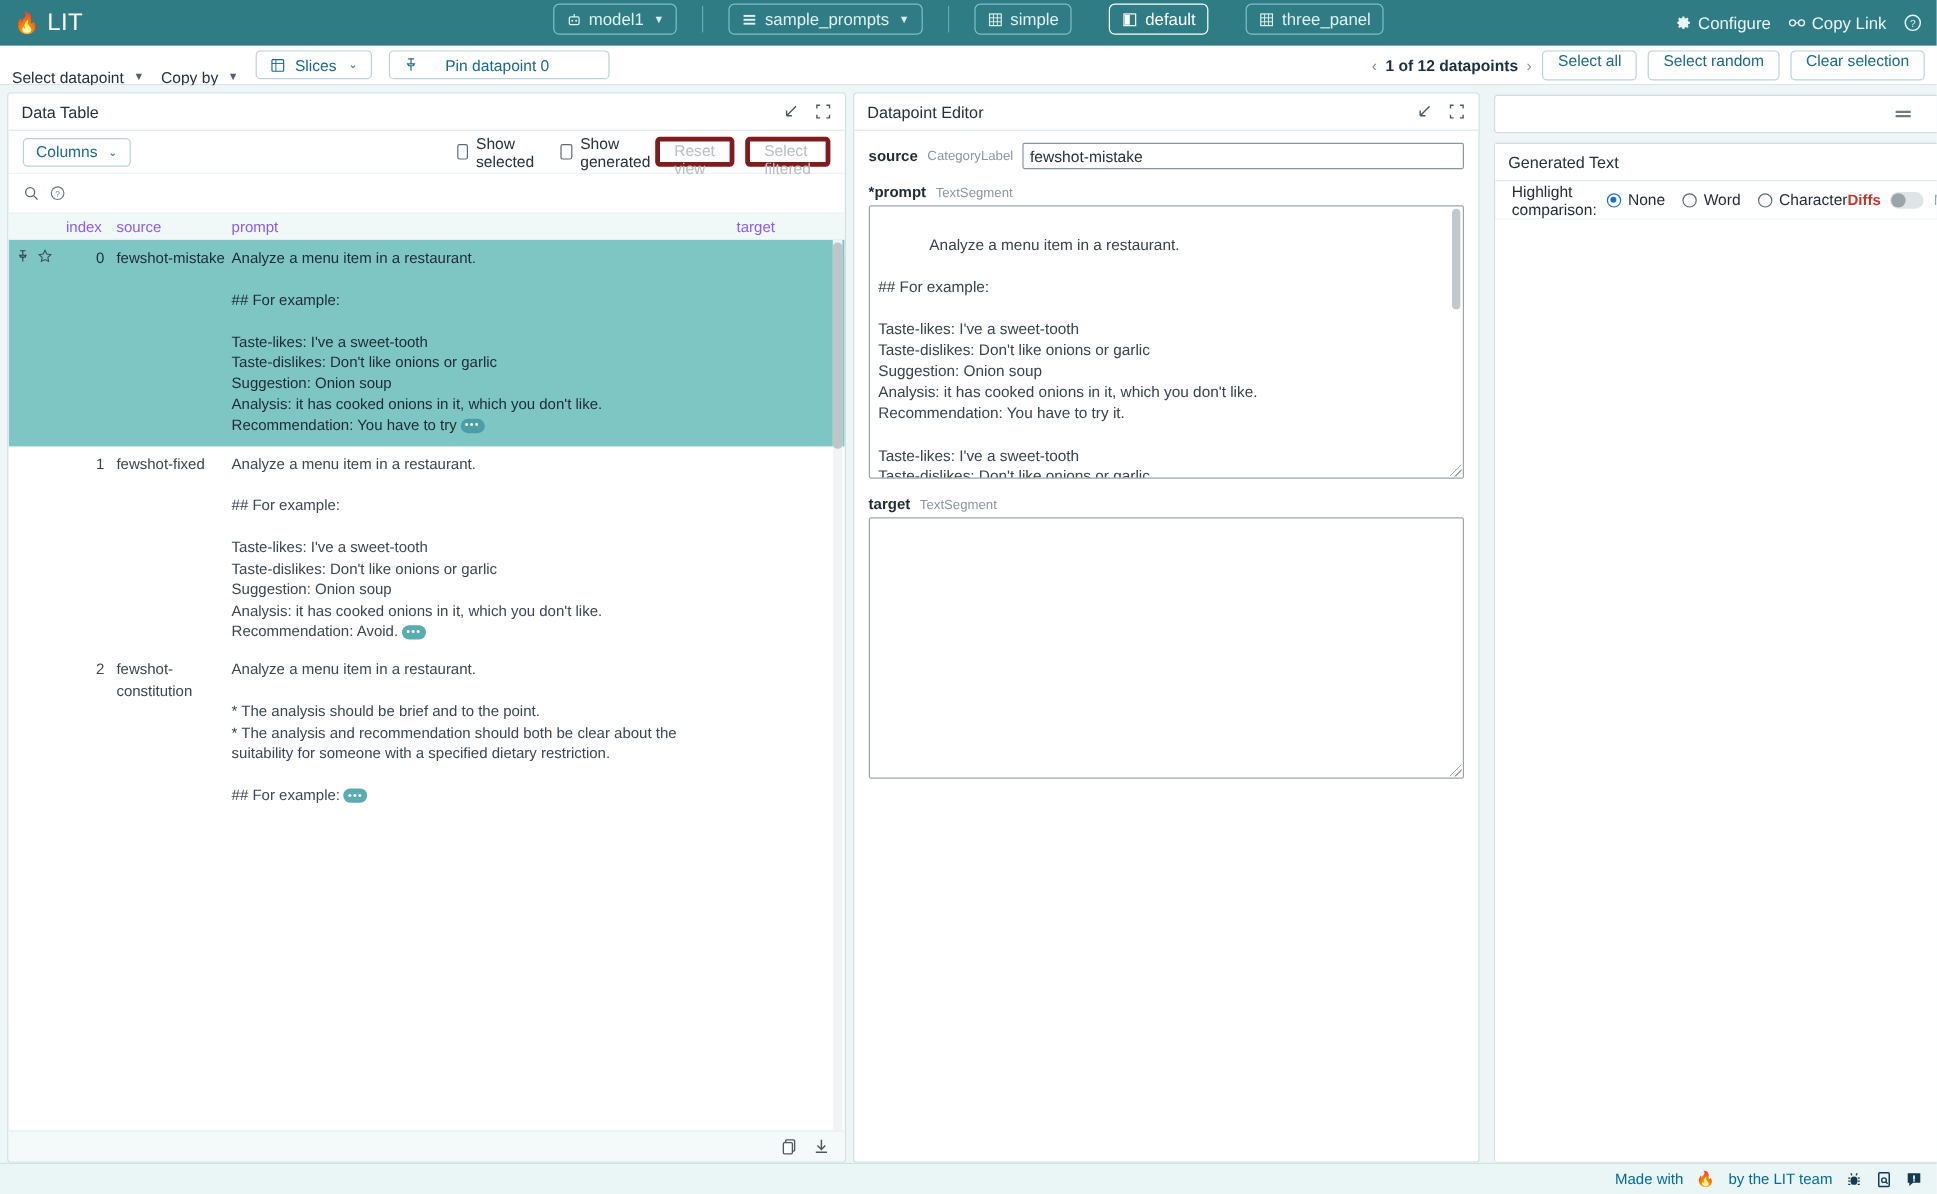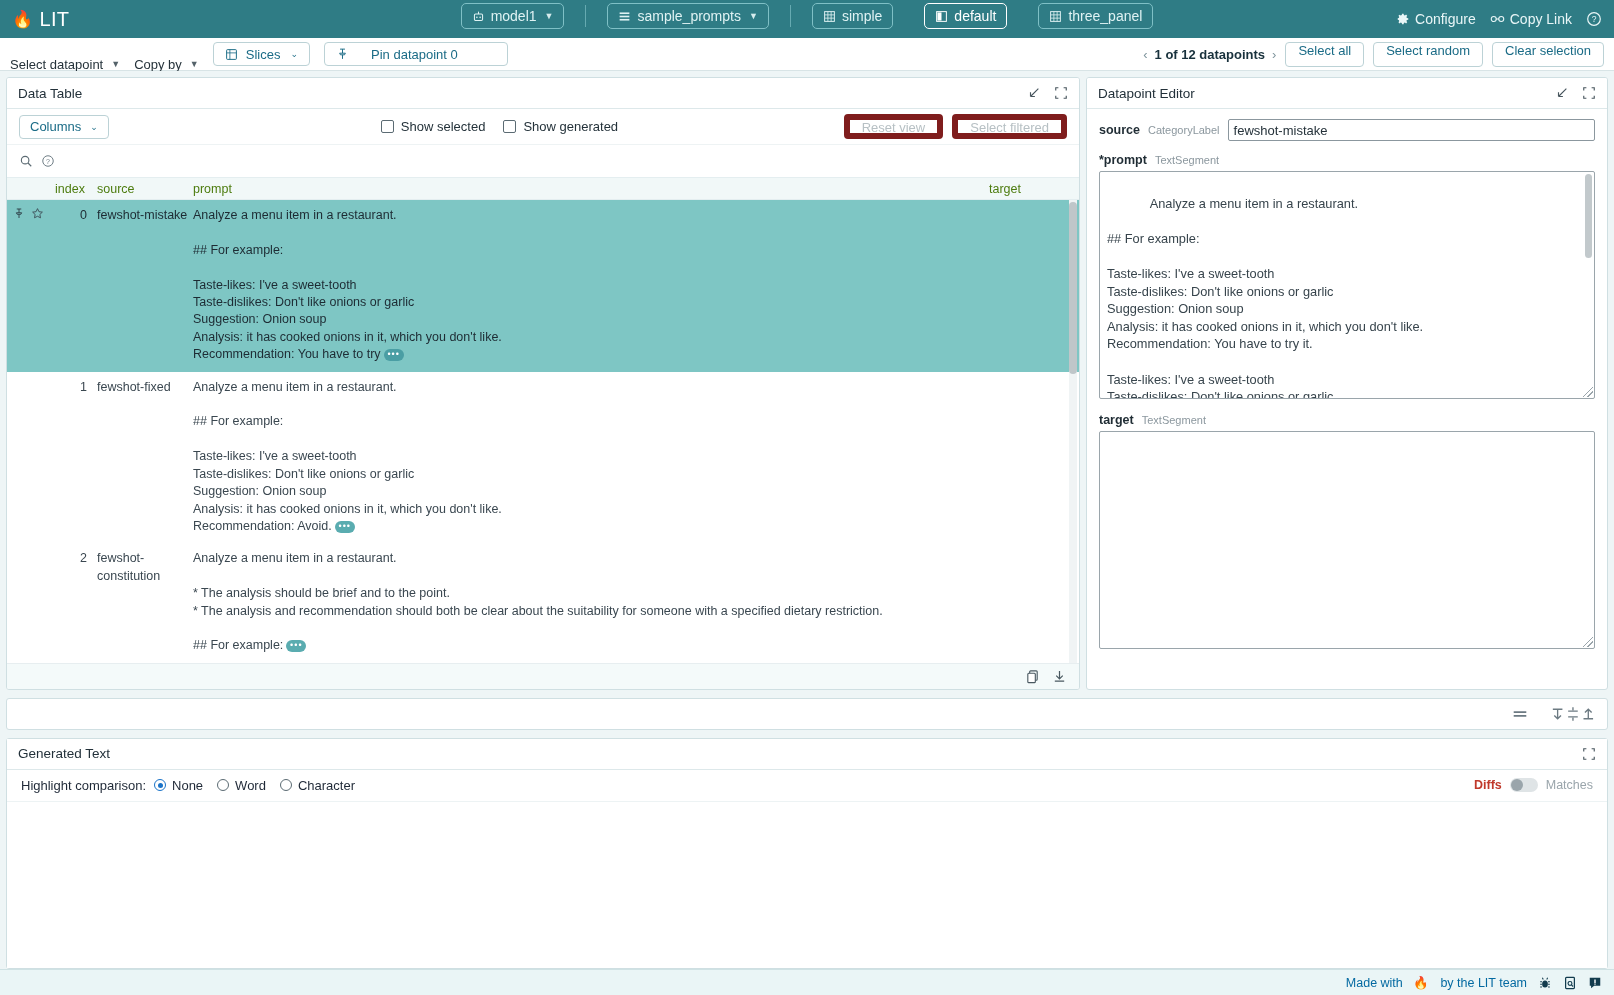--- a/index.html
+++ b/index.html
@@ -64,21 +64,21 @@
   .tb-btn.wide { min-width: 184px; justify-content: flex-start; gap:22px; }
   .toolbar-right { margin-left:auto; display:flex; align-items:center; gap:9px; }
   .dp-count { font-size:13px; color:#18313c; font-weight:700; display:flex; align-items:center; gap:7px;}
   .dp-count .arr { color:#7e949c; font-weight:400; font-size:13px;}
   .sel-btn {
     height: 25px; padding: 0 12px; border:1px solid #bcd2d6; border-radius:4px;
     background:#fff; color:#1a6b86; font-size:13px;
   }
 
   
-  .main { flex: 1 1 auto; display:flex; flex-direction:column; background:#eef5f6; overflow:hidden;}
+  .main { flex: 1 1 auto; display:flex; background:#eef5f6; overflow:hidden;}
   .upper { flex: 0 0 616px; display:flex; gap: 6px; padding: 6px 6px 0 6px; }
 
   .module {
     background:#fff; border:1px solid #cfdfe2; border-radius:3px;
     display:flex; flex-direction:column; overflow:hidden;
   }
   .mod-header {
     height: 31px; flex:0 0 31px; border-bottom:1px solid #dde8ea;
     display:flex; align-items:center; padding: 0 11px; background:#fff;
   }
@@ -93,36 +93,36 @@
   }
   .columns-btn {
     display:inline-flex; align-items:center; gap:7px; height:24px; padding:0 10px;
     border:1px solid #bcd2d6; border-radius:4px; color:#1a6b86; background:#fff; font-size:13px;
   }
   .checkgrp { display:flex; align-items:center; gap:18px; margin-left: 272px; }
   .checkgrp label { display:flex; align-items:center; gap:7px; font-size:13px; color:#24323a;}
   .cb { width:13px; height:13px; border:1px solid #5b6b73; border-radius:2px; background:#fff; display:inline-block;}
   .dt-ctrl-right { margin-left:auto; display:flex; gap:9px; }
   .ghost-btn {
-    height:25px; padding:0 12px; border:6px solid #7f1d1d; border-radius:4px;
+    height:25px; padding:0 12px; border:4px solid #7f1d1d; border-radius:4px;
     background:#fff; color:#b7c0c4; font-size:13px;
   }
   .search-row { height:32px; flex:0 0 32px; display:flex; align-items:center; gap:8px; padding: 0 12px;}
   .search-box {
     flex:1 1 auto; height:20px; border:1px solid #4a5a62; border-radius:2px;
     display:flex; align-items:center; padding:0 5px; font-size:13px; color:#8a969c;
     max-width: 571px;
   }
   .q-ico { color:#5c6b73; }
   .help-ico { color:#6b7a82; font-size:14px; }
 
   .table-wrap { flex:1 1 auto; position:relative; overflow:hidden; display:flex; flex-direction:column;}
   .thead {
     height:23px; flex:0 0 23px; background:#f1f8f8; border-top:1px solid #e4eef0; border-bottom:1px solid #e4eef0;
-    display:flex; align-items:center; font-size:12.5px; color:#4d7c0f;
+    display:flex; align-items:center; font-size:12.5px; color:#8b5cf6;
   }
   .tbody { flex:1 1 auto; overflow:hidden; position:relative; }
   .row { display:flex; font-size:12.5px; color:#3a4750; line-height:17.4px; }
   .row.sel { background:#7ec6c4; color:#1d2b33; }
   .c-pin { width:24px; flex:0 0 24px; padding-left:6px;}
   .c-star { width:24px; flex:0 0 24px; }
   .c-index { width:42px; flex:0 0 42px; text-align:right; padding-right:10px;}
   .c-source { width:96px; flex:0 0 96px; padding-left:0px; }
   .c-prompt { flex:1 1 auto; padding-right:12px;}
   .c-target { width:90px; flex:0 0 90px;}

